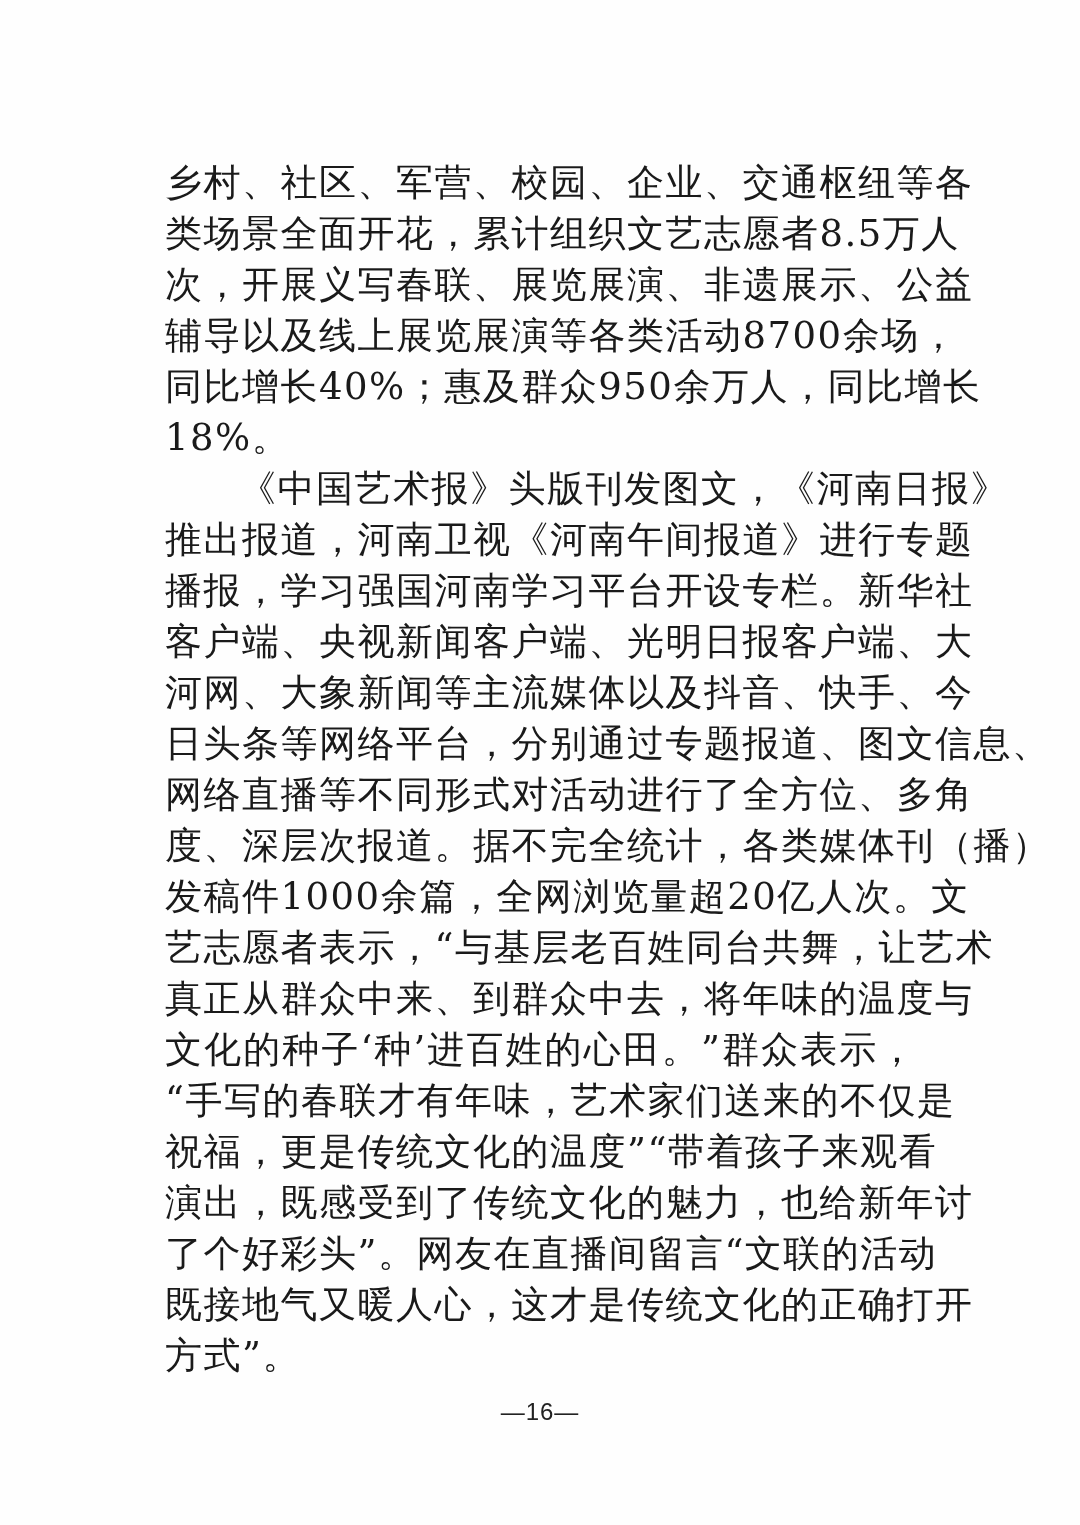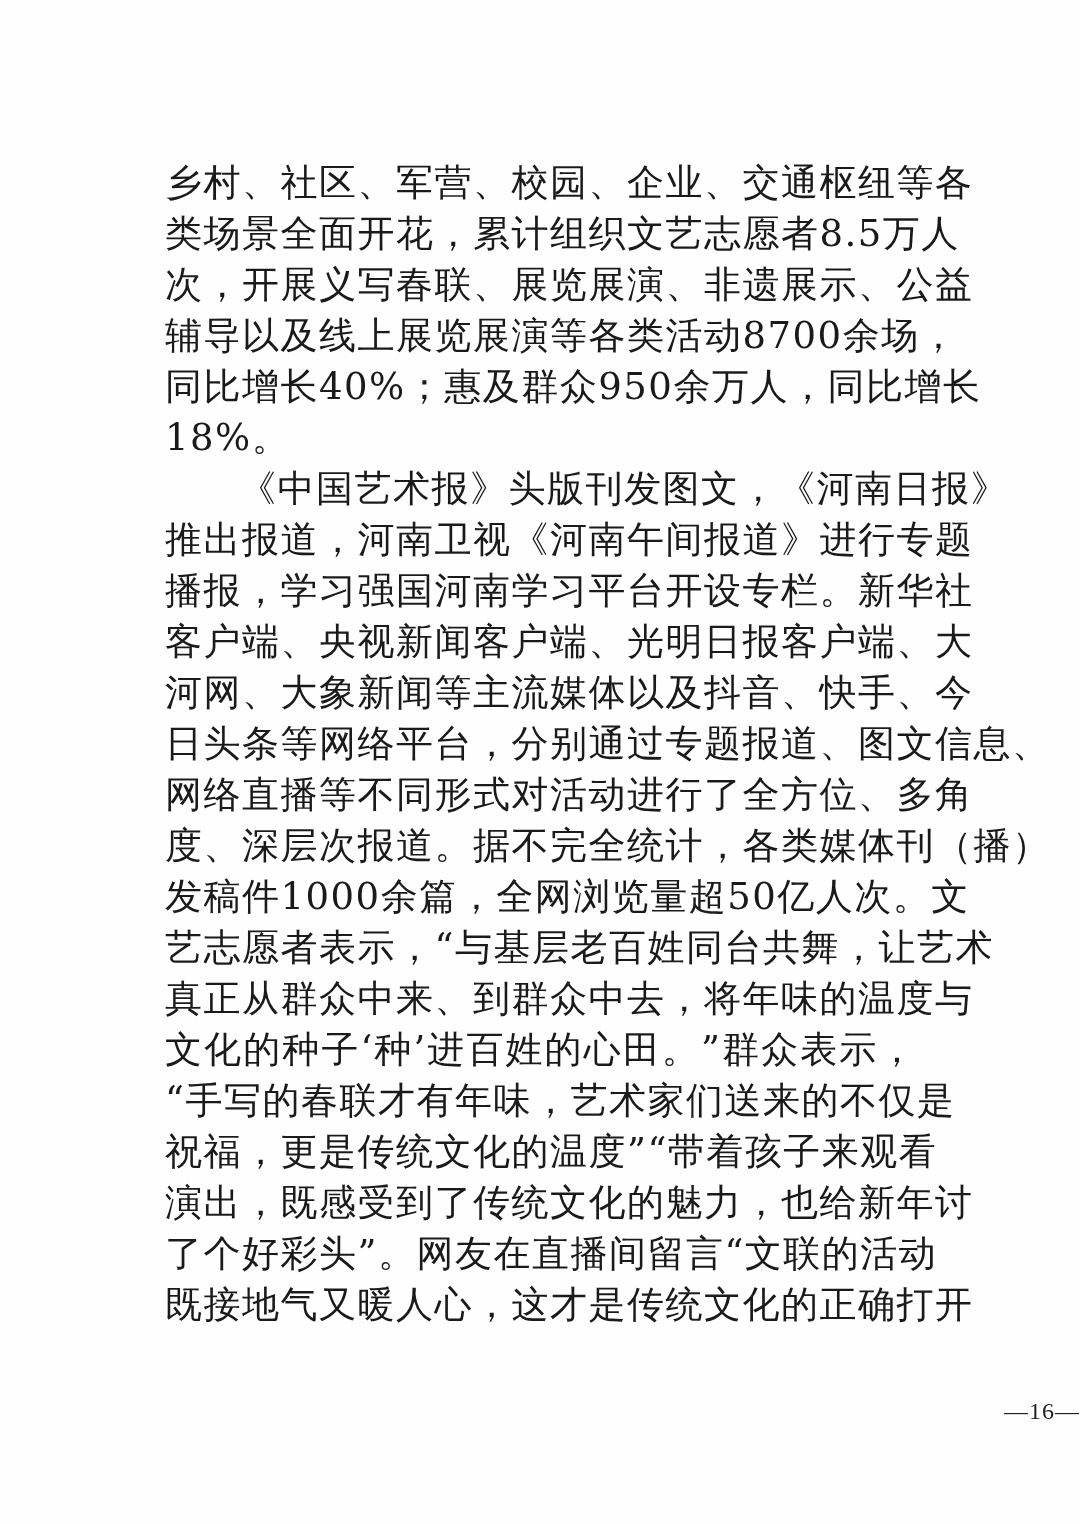--- a/index.html
+++ b/index.html
@@ -45,23 +45,23 @@
       display: inline-block;
     }
     .line.indent {
       padding-left: 74px;
     }
     .page-number {
       position: absolute;
       left: 0;
       width: 1080px;
       top: 1398px;
-      text-align: right;
+      text-align: center;
       font-size: 24px;
-      font-family: Liberation Serif, serif;
+      font-family: Liberation Sans, sans-serif;
       color: #222;
       letter-spacing: 1px;
     }
   </style>
 </head>
 <body>
 
 <div class="page">
   <div class="text-block">
 
@@ -371,21 +371,21 @@
         <span class="ch">1000</span>
         <span class="ch">余</span>
         <span class="ch">篇</span>
         <span class="ch">，</span>
         <span class="ch">全</span>
         <span class="ch">网</span>
         <span class="ch">浏</span>
         <span class="ch">览</span>
         <span class="ch">量</span>
         <span class="ch">超</span>
-        <span class="ch">50</span>
+        <span class="ch">20</span>
         <span class="ch">亿</span>
         <span class="ch">人</span>
         <span class="ch">次</span>
         <span class="ch">。</span>
         <span class="ch">文</span>
       </div>
     <div class="line">
         <span class="ch">艺</span>
         <span class="ch">志</span>
         <span class="ch">愿</span>
@@ -563,16 +563,17 @@
         <span class="ch">传</span>
         <span class="ch">统</span>
         <span class="ch">文</span>
         <span class="ch">化</span>
         <span class="ch">的</span>
         <span class="ch">正</span>
         <span class="ch">确</span>
         <span class="ch">打</span>
         <span class="ch">开</span>
       </div>
+    <div class="line last">方式”。</div>
   </div>
 
   <div class="page-number">—16—</div>
 </div>
 
 </body></html>

